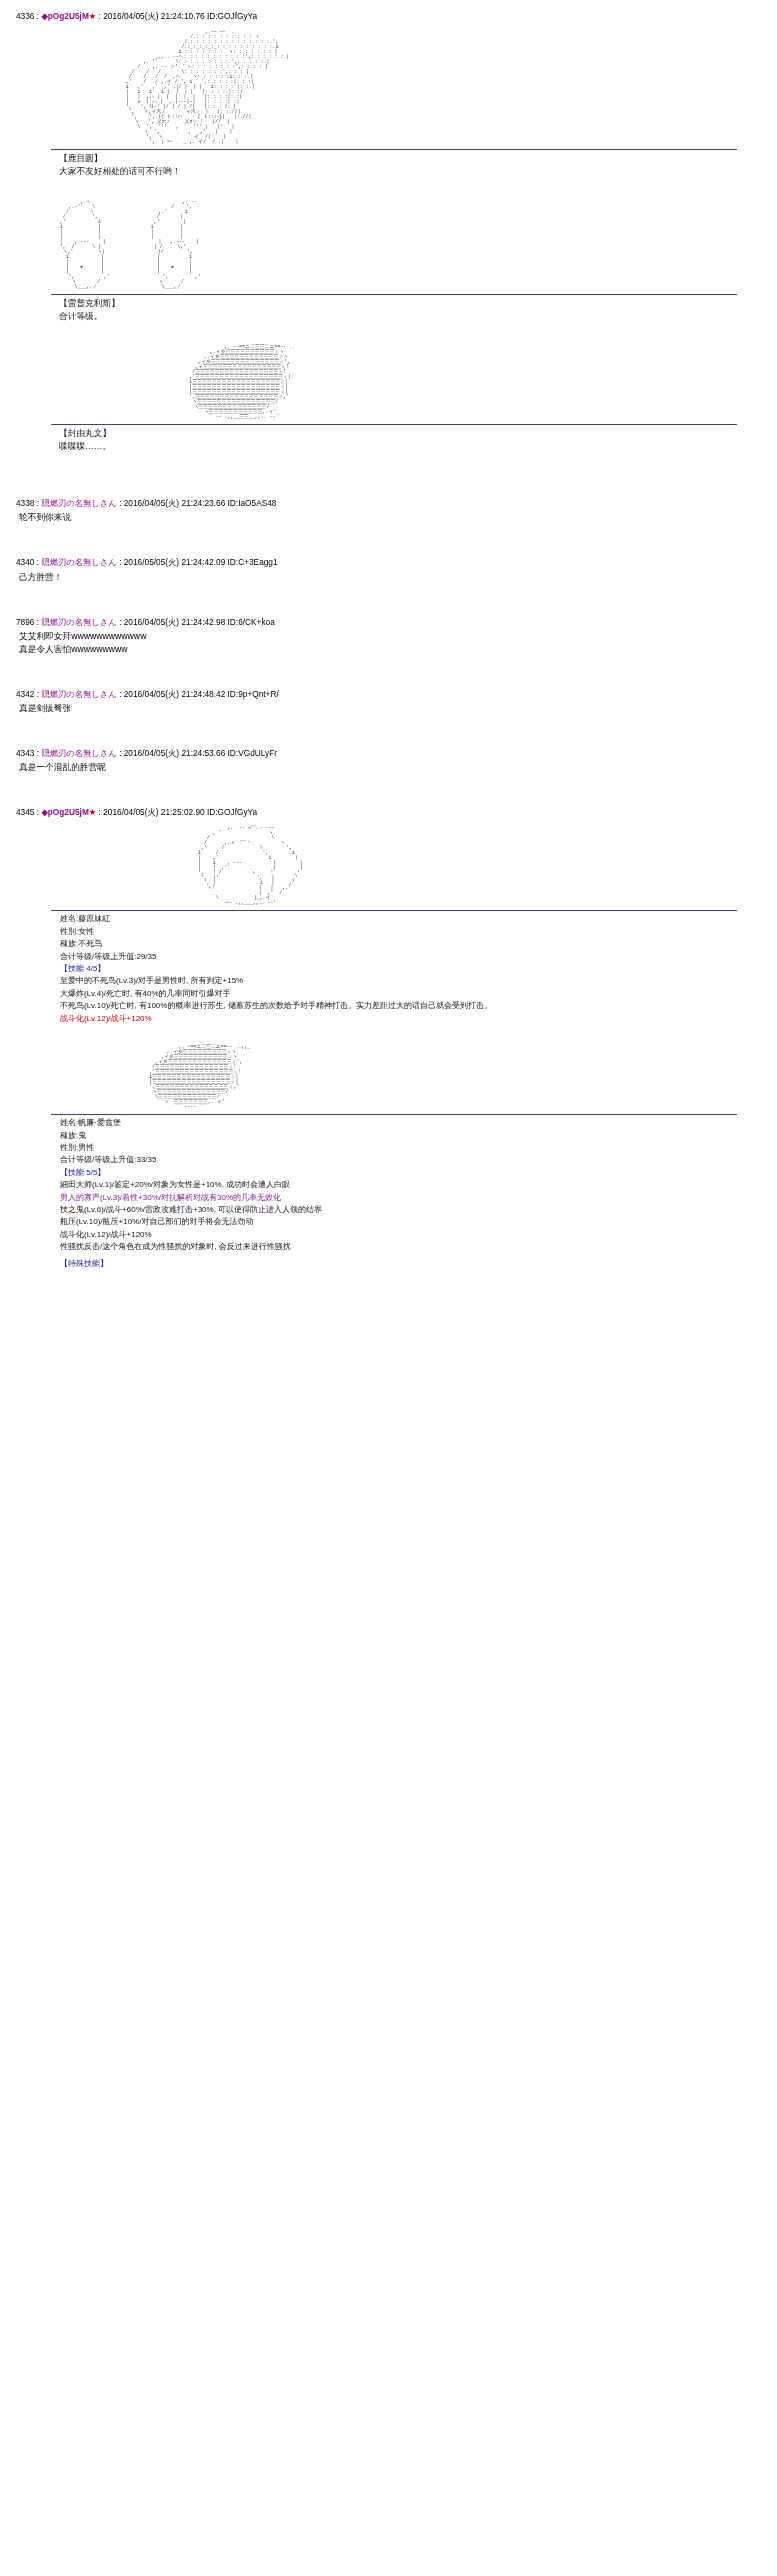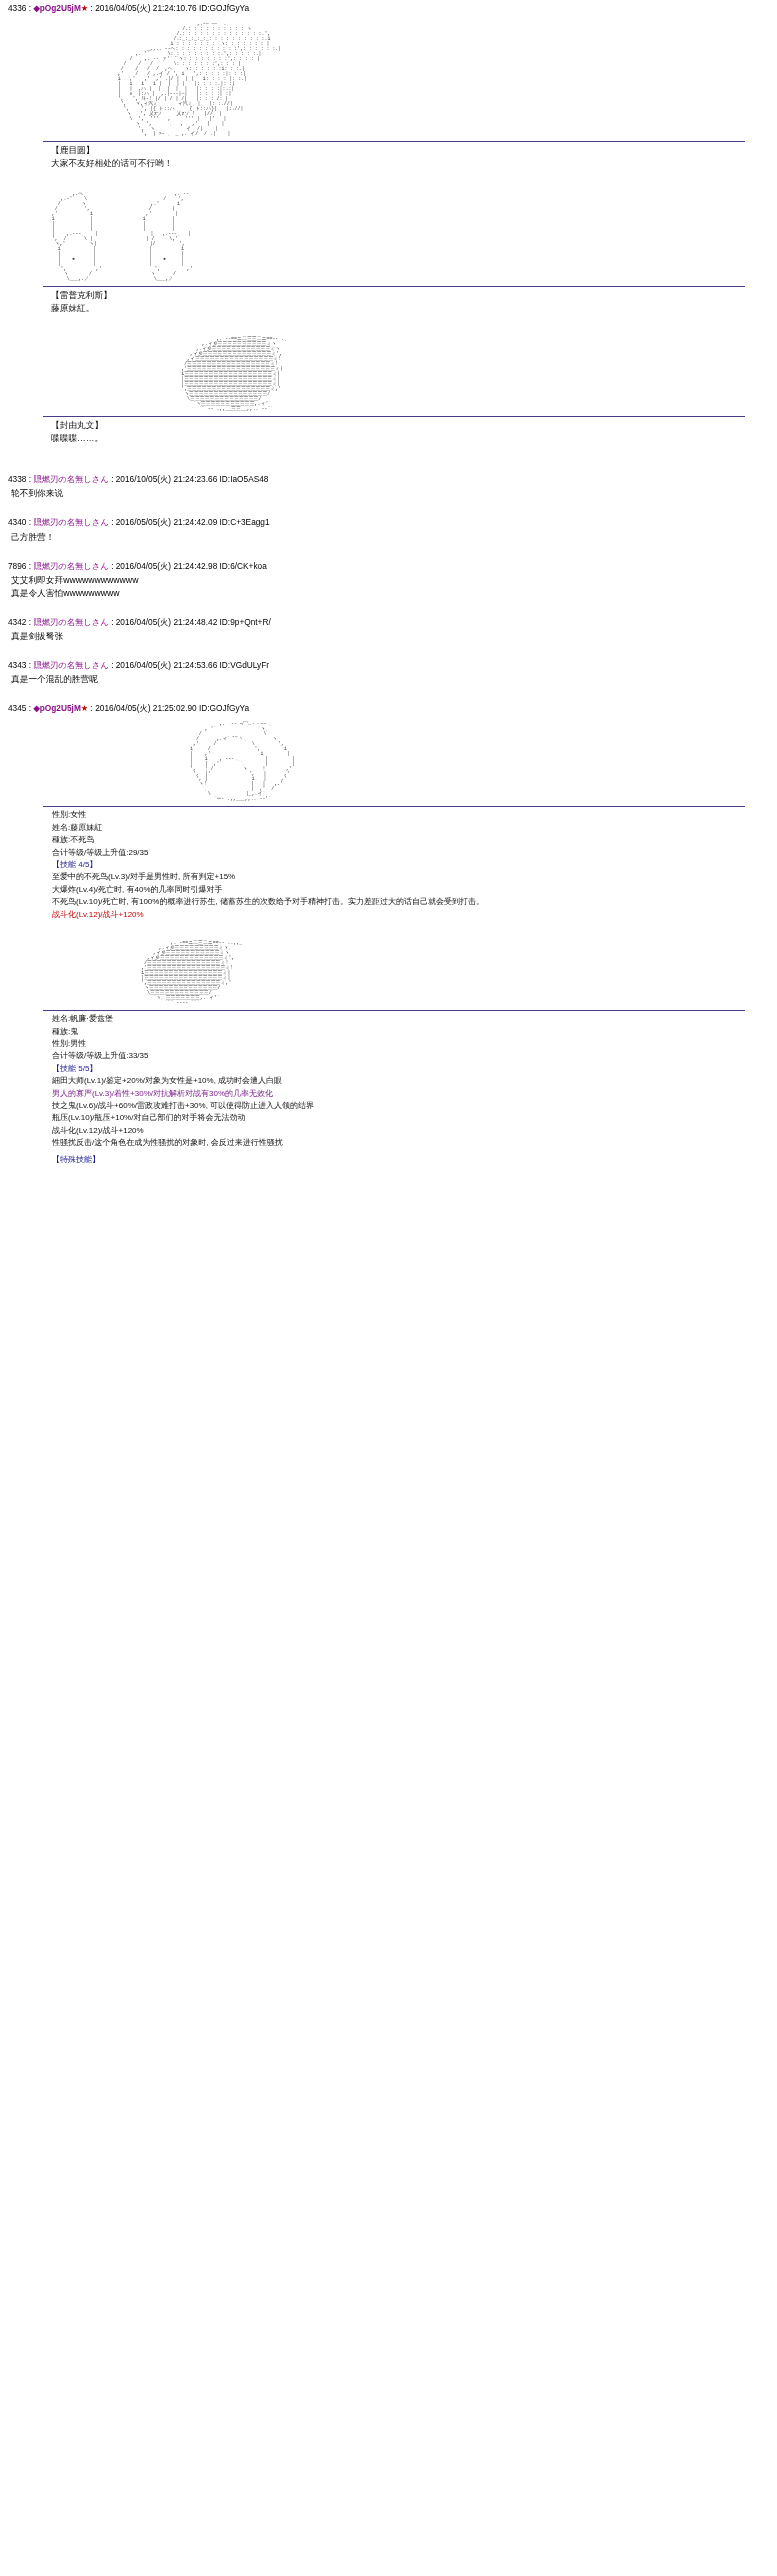--- a/index.html
+++ b/index.html
@@ -15,21 +15,21 @@
     color: #000000;
     position: relative;
   }
   .page {
     width: 777px;
     position: relative;
     padding: 0;
   }
   .post {
     padding: 3.2px 0 0 0;
-    margin: 0;
+    margin: 8px;
   }
   .post-header {
     font-size: 8.3px;
     line-height: 1.4;
     color: #000000;
     padding-left: 8px;
     white-space: nowrap;
   }
   .post-num {
     color: #000000;
@@ -164,21 +164,21 @@
      |           |                  |          |
      |    ●      |                  |    ●     |
      |           |                  |          |
       ',          ,'                  ',         ,'
        ヽ       /                    ヽ      /
         \___,.ノ                      \___,ノ</pre>
       </div>
       <hr class="divider">
       <div class="speech">
         <div class="tag">【雷普克利斯】</div>
-        <div>藤原妹紅。</div>
+        <div>合计等级。</div>
       </div>
 
       <div class="spacer-md"></div>
 
       <div class="aa-wrap center3">
         <pre class="aa">                        ,. -‐==ニ二三三二ニ==‐- .、
                    ,.ィ彡三三三三三三三三三三ミヽ
                  ,.ィ彡三三三三三三三三三三三三ミヽ
                ,ィ彡三三三三三三三三三三三三三三ミ',
               ,ィ三三三三三三三三三三三三三三三三ミ!
@@ -198,21 +198,21 @@
         <div class="tag">【封由丸文】</div>
         <div>喋喋喋……。</div>
       </div>
     </div>
   </div>
 
   <div class="spacer-lg"></div>
 
   <div class="post">
     <div class="post-header">
-      <span class="post-num">4338</span><span> : </span><span class="anon-name">隠燃刃の名無しさん</span><span class="post-meta"> : 2016/10/05(火) 21:24:23.66 ID:IaO5AS48</span>
+      <span class="post-num">4338</span><span> : </span><span class="anon-name">隠燃刃の名無しさん</span><span class="post-meta"> : 2016/04/05(火) 21:24:23.66 ID:IaO5AS48</span>
     </div>
     <div class="post-body">轮不到你来说</div>
   </div>
 
   <div class="spacer-md"></div>
 
   <div class="post">
     <div class="post-header">
       <span class="post-num">4340</span><span> : </span><span class="anon-name">隠燃刃の名無しさん</span><span class="post-meta"> : 2016/05/05(火) 21:24:42.09 ID:C+3Eagg1</span>
     </div>
@@ -270,24 +270,24 @@
                  ', |               i   |     ,'
                   ヽ!               |   |   ,.'
                    `、              |  ,'  /
                      \            |_,.イ´
                        `ー- .,,___,,.. -‐'´</pre>
       </div>
       <hr class="divider">
 
       <div class="statblock">
         <div class="row">
+          <span>姓名:</span><span>藤原妹紅</span>
+        </div>
+        <div class="row">
           <span>性別:</span><span>女性</span>
-        </div>
-        <div class="row">
-          <span>姓名:</span><span>藤原妹紅</span>
         </div>
         <div class="row">
           <span>種族:</span><span>不死鸟</span>
         </div>
         <div class="row">
           <span>合计等级/等级上升值:</span><span>29/35</span>
         </div>
         <div class="row skill-title">【技能  4/5】</div>
         <div class="row">至爱中的不死鸟(Lv.3)/对手是男性时, 所有判定+15%</div>
         <div class="row">大爆炸(Lv.4)/死亡时, 有40%的几率同时引爆对手</div>

